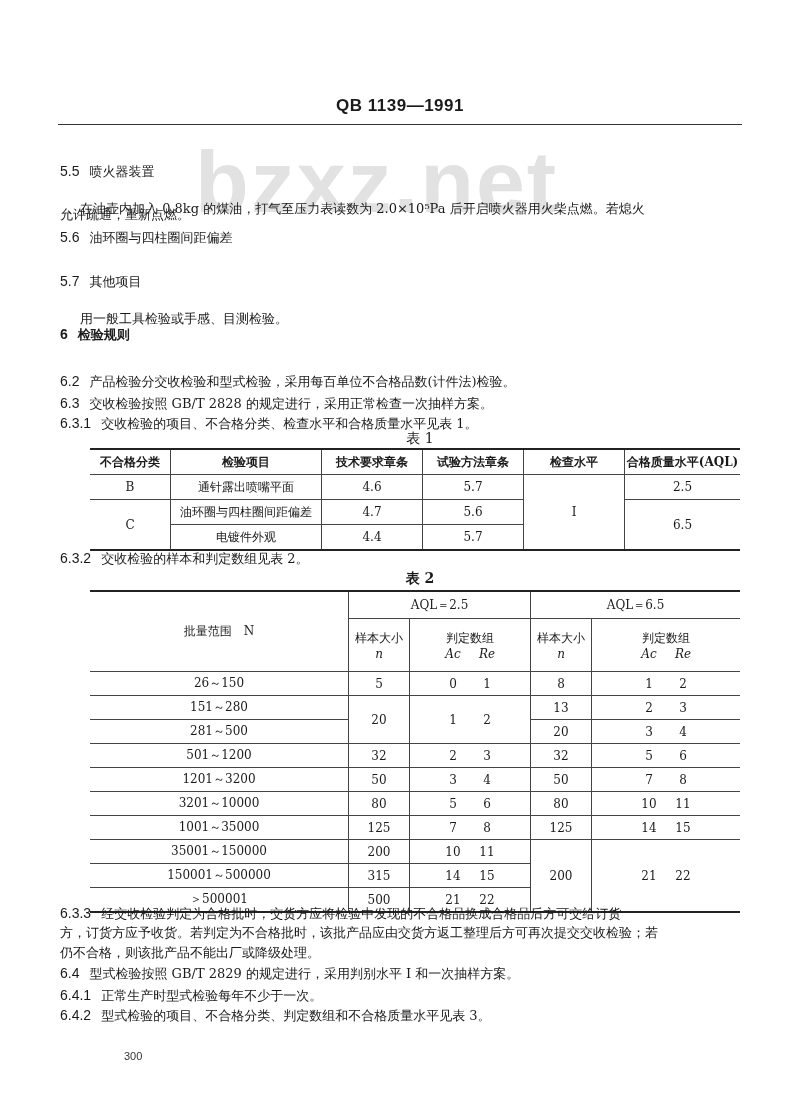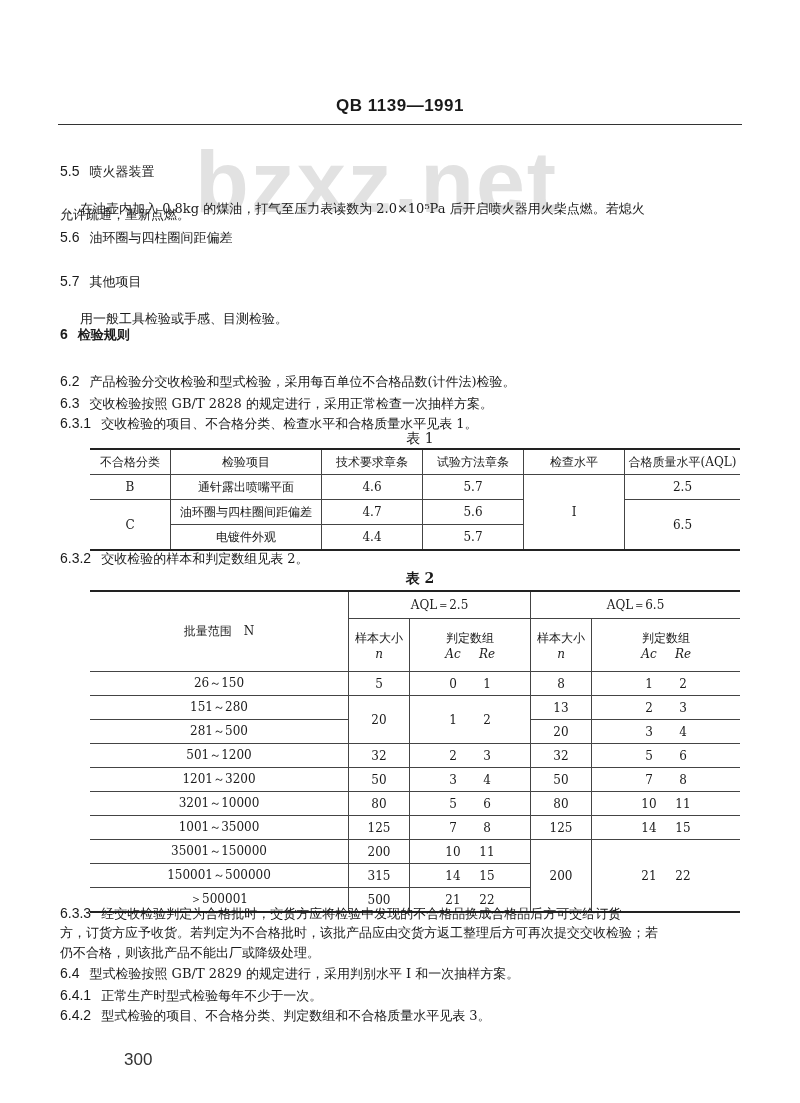--- a/index.html
+++ b/index.html
@@ -15,31 +15,31 @@
   .line .num { font-family: "Liberation Sans", "DejaVu Sans", sans-serif; font-size: 14px; display: inline-block; margin-right: 10px; }
   .indent { left: 80px; margin-top: 16px; }
   .bold { font-weight: bold; }
   .caption { position: absolute; left: 0; width: 800px; text-align: center; font-size: 14px; padding-left: 20px; }
   table { border-collapse: collapse; position: absolute; font-size: 12px; }
   td { text-align: center; vertical-align: middle; padding: 0; }
   #t1 { left: 90px; top: 448px; width: 650px; border-top: 2px solid #222; border-bottom: 2px solid #222; }
   #t1 td { border: 1px solid #444; height: 24px; }
   #t1 tr td:first-child { border-left: none; }
   #t1 tr td:last-child { border-right: none; }
-  #t1 tr:first-child td { border-top: none; }
+  #t1 tr:first-child td { border-top: none; font-weight: bold; }
   #t1 tr:last-child td { border-bottom: none; }
   #t2 { left: 90px; top: 590px; width: 650px; border-top: 2px solid #222; border-bottom: 2px solid #222; }
   #t2 td { border: 1px solid #444; height: 23px; }
   #t2 tr td:first-child { border-left: none; }
   #t2 tr td:last-child { border-right: none; }
   #t2 tr:first-child td { border-top: none; }
   #t2 tr:last-child td { border-bottom: none; }
   .ac { display: inline-block; width: 34px; text-align: center; }
   .it { font-style: italic; }
-  .pageno { position: absolute; top: 1050px; left: 124px; font-family: "Liberation Sans", sans-serif; font-size: 17px; color: #333; }
+  .pageno { position: absolute; top: 1050px; left: 124px; font-family: "Liberation Sans", sans-serif; font-size: 11px; color: #333; }
 </style>
 </head>
 <body>
 
 <div class="page">
   <div class="header">QB 1139—1991</div>
   <div class="rule" style="width:684px;"></div>
   <div class="watermark">bzxz.net</div>
 
   <div class="line" style="top:162px"><span class="num">5.5</span><span>喷火器装置</span></div>

